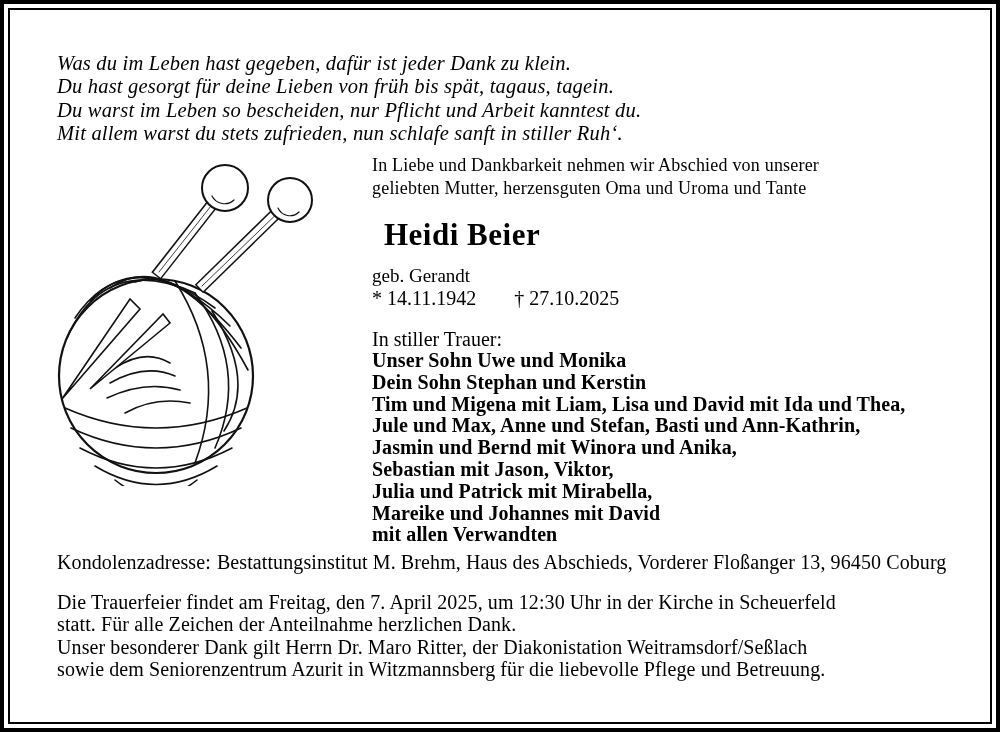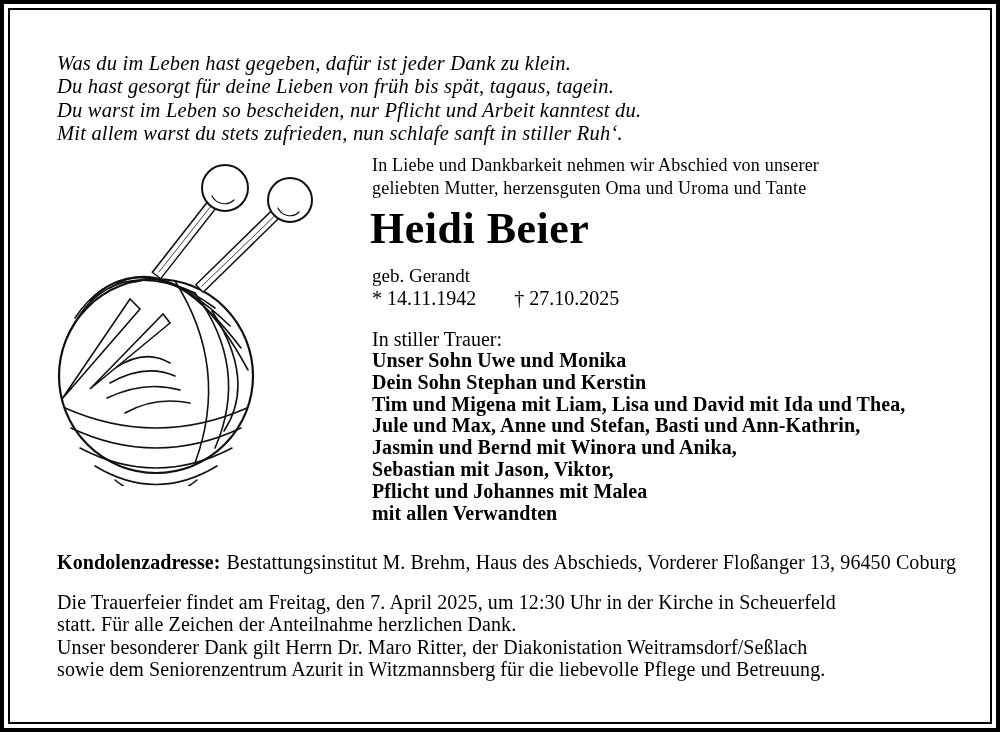--- a/index.html
+++ b/index.html
@@ -30,22 +30,22 @@
   
   .intro {
     left: 372px; top: 154px;
     font-size: 18px;
     line-height: 23px;
     letter-spacing: 0.2px;
     white-space: nowrap;
   }
   .deceased-name {
     left: 370px; top: 203px;
-    margin: 0;
-    font-size: 44px;
+    margin: 14px;
+    font-size: 31px;
     font-weight: bold;
     letter-spacing: 0.5px;
     white-space: nowrap;
   }
   .maiden-name {
     left: 372px; top: 265px; width: 256px;
     text-align: left;
     font-size: 19px;
   }
   .dates {
@@ -68,21 +68,21 @@
     white-space: nowrap;
   }
 
   
   .condolence {
     left: 57px; top: 551px;
     font-size: 20px;
     letter-spacing: 0.1px;
     white-space: nowrap;
   }
-  .condolence .label { font-weight: bold; margin-right: 6px; }
+  .condolence .label { font-weight: normal; margin-right: 6px; }
   .closing {
     left: 57px; top: 591px;
     font-size: 20px;
     line-height: 22.3px;
     letter-spacing: 0.1px;
     white-space: nowrap;
   }
 
   
   .illustration { left: 52px; top: 156px; }
@@ -159,21 +159,22 @@
 </div>
 
 <div class="abs trauer-heading">In stiller Trauer:</div>
 <div class="abs mourners">
   <div>Unser Sohn Uwe und Monika</div>
   <div>Dein Sohn Stephan und Kerstin</div>
   <div>Tim und Migena mit Liam, Lisa und David mit Ida und Thea,</div>
   <div>Jule und Max, Anne und Stefan, Basti und Ann-Kathrin,</div>
   <div>Jasmin und Bernd mit Winora und Anika,</div>
   <div>Sebastian mit Jason, Viktor,</div>
-  <div>Pflicht und Johannes mit Malea</div>
+  <div>Julia und Patrick mit Mirabella,</div>
+  <div>Mareike und Johannes mit David</div>
   <div>mit allen Verwandten</div>
 </div>
 
 <div class="abs condolence">
   <span class="label">Kondolenzadresse:</span><span>Bestattungsinstitut M. Brehm, Haus des Abschieds, Vorderer Floßanger 13, 96450 Coburg</span>
 </div>
 
 <div class="abs closing">
   <div>Die Trauerfeier findet am Freitag, den 7. April 2025, um 12:30 Uhr in der Kirche in Scheuerfeld</div>
   <div>statt. Für alle Zeichen der Anteilnahme herzlichen Dank.</div>

